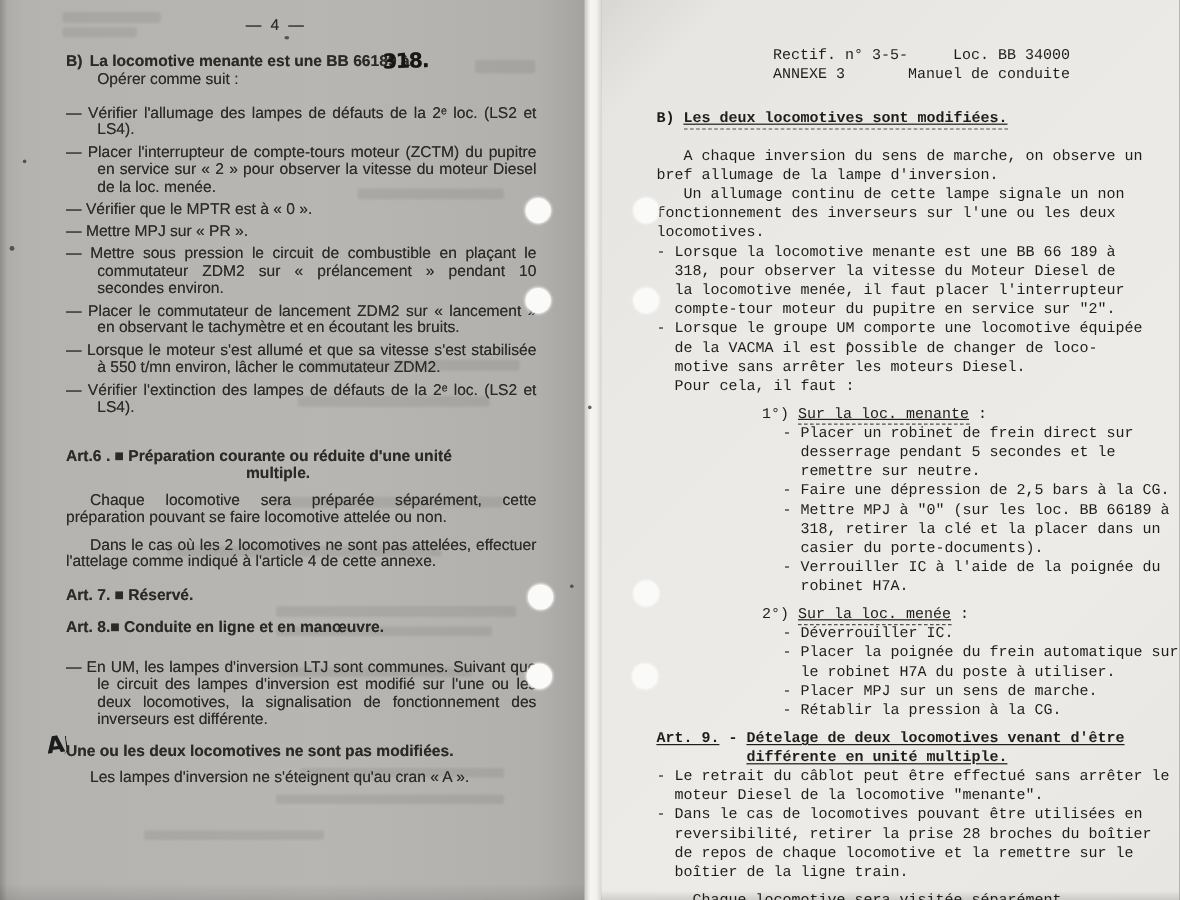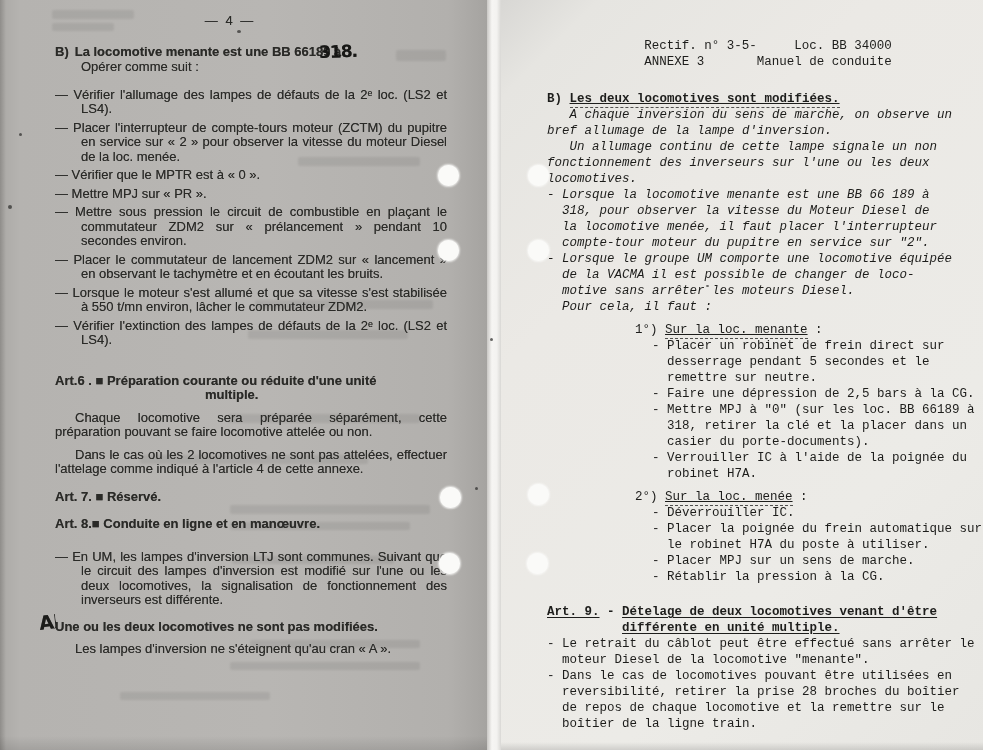--- a/index.html
+++ b/index.html
@@ -56,24 +56,24 @@
   .rp-inner { position:absolute; left:46px; top:38px; width:432px; }
   .rp-header { display:flex; justify-content:center; line-height:16px; padding-left:10px; }
   .rp-h-center { padding-top:0; }
   .rp-h-right { text-align:right; }
   .rp-line { white-space:pre; }
   .rp-block { white-space:pre; }
   .u { text-decoration:underline; text-underline-offset:2px; }
   .u2 { text-decoration:underline; text-underline-offset:1px; border-bottom:1px dashed rgba(30,30,28,.75); padding-bottom:1px; }
   .bh { font-weight:bold; }
   .rp-secB { margin-top:21px; }
-  .rp-intro { margin-top:0;font-style:italic; }
+  .rp-intro { margin-top:15px; }
   .rp-step { margin-left:88px; margin-top:7px; }
   .rp-step-items { margin-left:17px; }
-  .rp-art { margin-top:19px; }
+  .rp-art { margin-top:7px; }
   .art9-line2 { margin-left:75px; }
 
   
   .hole { position:absolute; width:21px; height:21px; border-radius:50%;
     background:#fafaf8; box-shadow:0 0 2px 1px rgba(250,250,248,.75); }
   .ghost { position:absolute; background:#3a3a38; opacity:.10; filter:blur(1px); border-radius:2px; }
   .speck { position:absolute; background:#2a2a28; border-radius:50%; opacity:.7; }
 </style>
 </head>
 <body>

